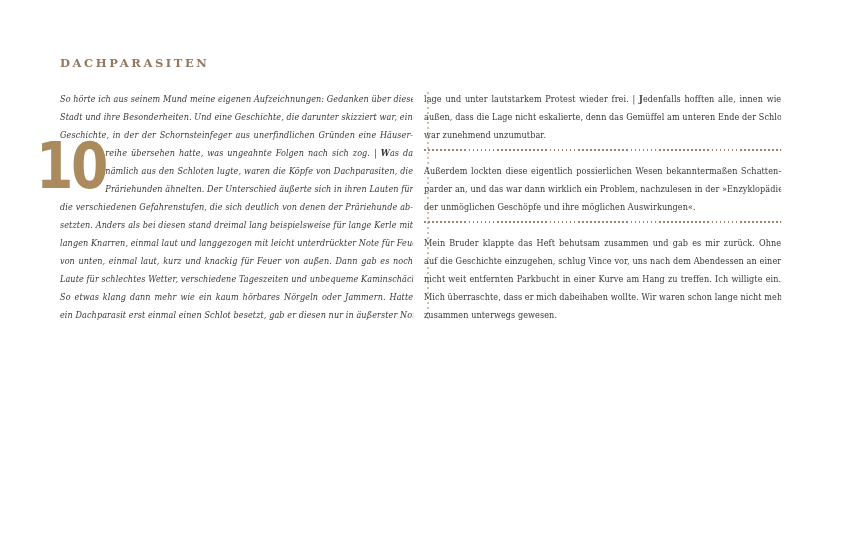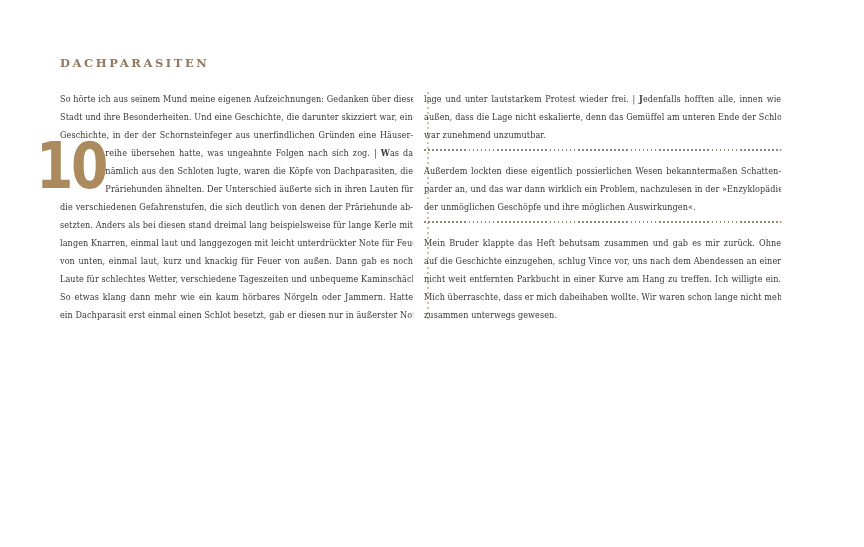--- a/index.html
+++ b/index.html
@@ -42,21 +42,21 @@
     line-height: 1;
     letter-spacing: -3px;
     color: var(--chapter-number-color);
     transform: scaleX(0.84);
     transform-origin: 0 0;
   }
   .column {
     position: absolute;
     top: 90px;
   }
-  #col-left  { left: 60px;  width: 353px; }
+  #col-left  { left: 60px;  width: 353px; font-style: italic; }
   #col-right { left: 424px; width: 357px; }
   .col-inner {
     transform: scaleX(0.81);
     transform-origin: 0 0;
   }
   #col-left  .col-inner { width: 436px; }
   #col-right .col-inner { width: 441px; }
   .line {
     height: 18px;
     line-height: 18px;

